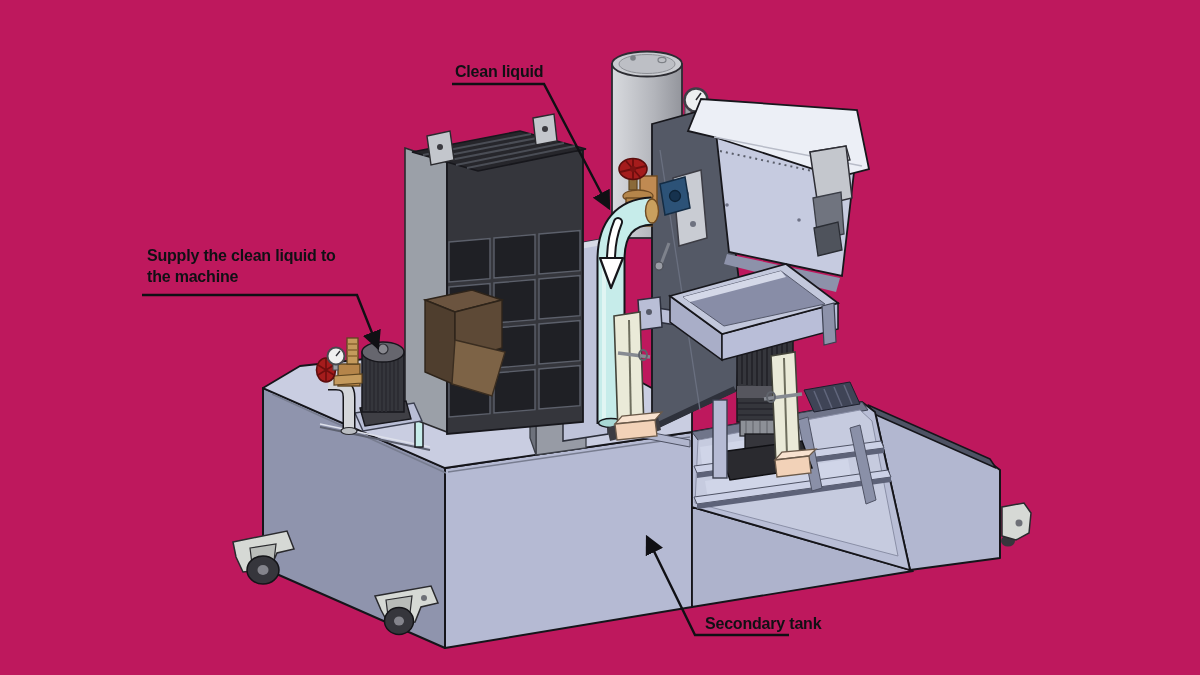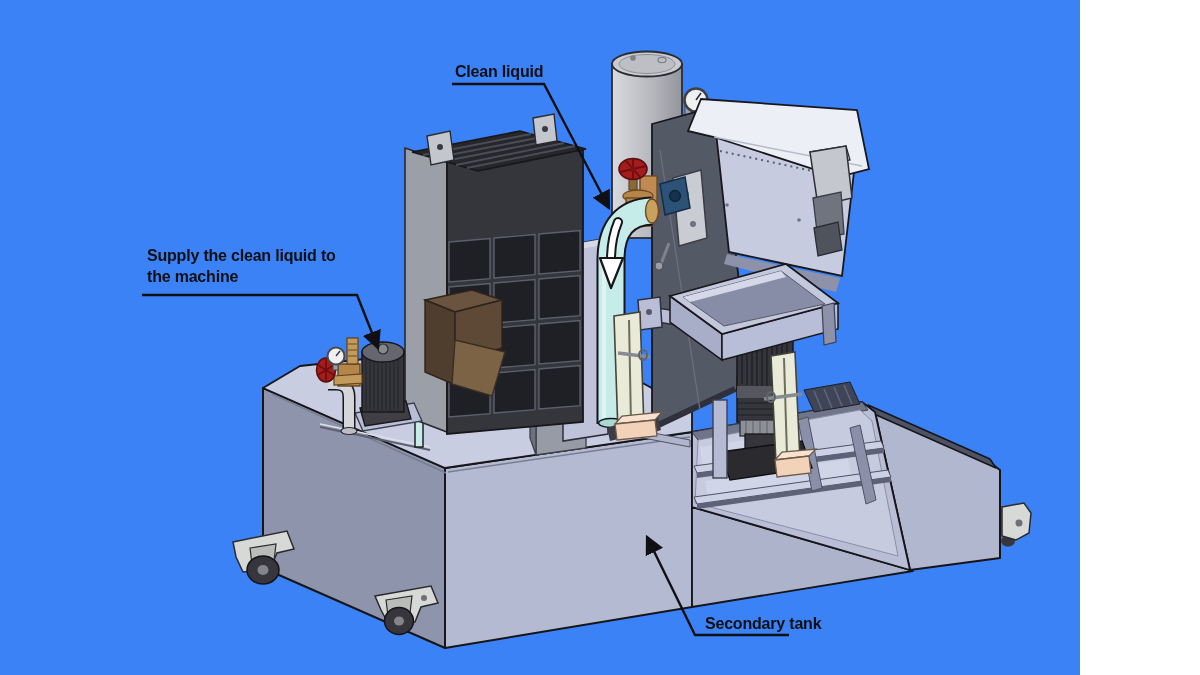--- a/index.html
+++ b/index.html
@@ -1,16 +1,16 @@
 <!DOCTYPE html>
 <html><head>
 <meta charset="utf-8">
 <style>
   html,body{margin:0;padding:0;background:#fff;}
-  #stage{position:relative;width:1080px;height:675px;background:#3b82f6;overflow:hidden;
+  #stage{position:relative;width:1200px;height:675px;background:#be185d;overflow:hidden;
          font-family:"Liberation Sans",sans-serif;}
   svg{position:absolute;left:0;top:0;}
   .callout{font-family:"Liberation Sans",sans-serif;font-weight:bold;font-size:16px;
            letter-spacing:-0.2px;fill:#101014;}
   .leader{fill:none;stroke:#101014;stroke-width:2.4px;}
   .edge{stroke:#15151a;stroke-linejoin:round;}
 </style>
 </head>
 <body>
 

